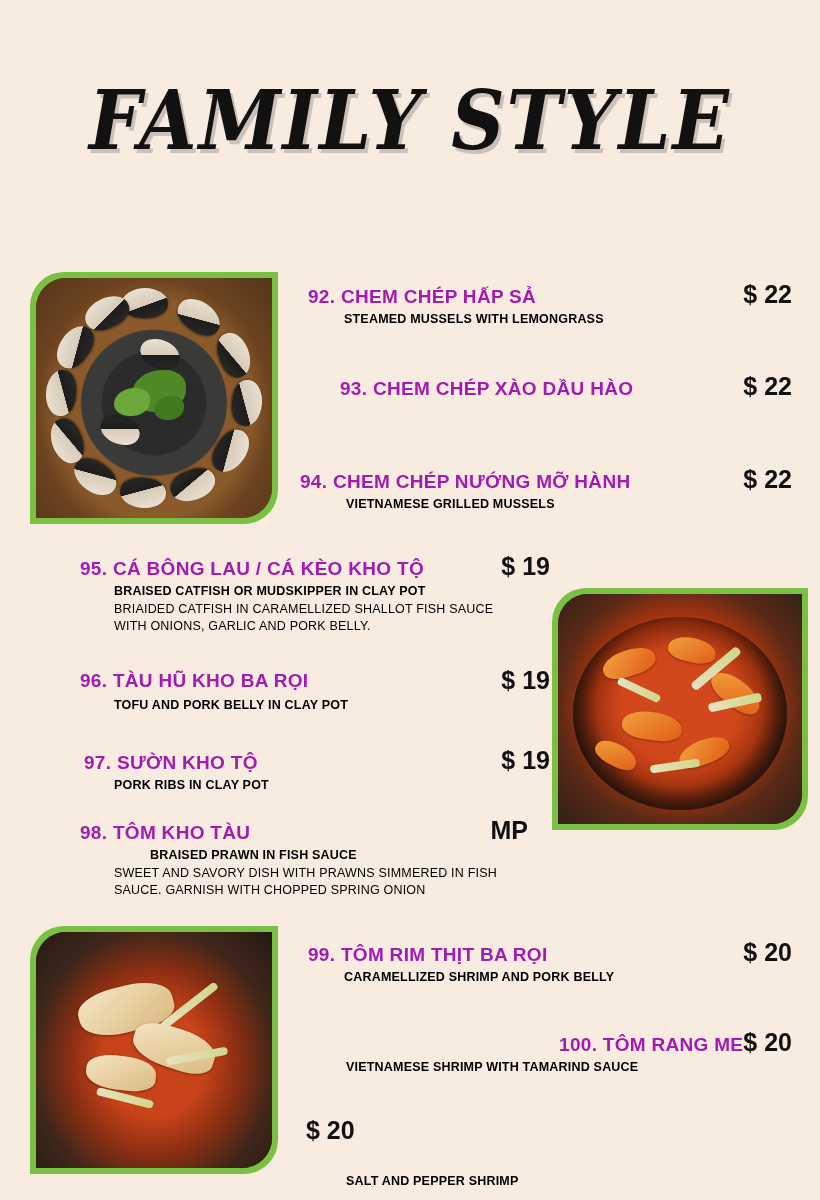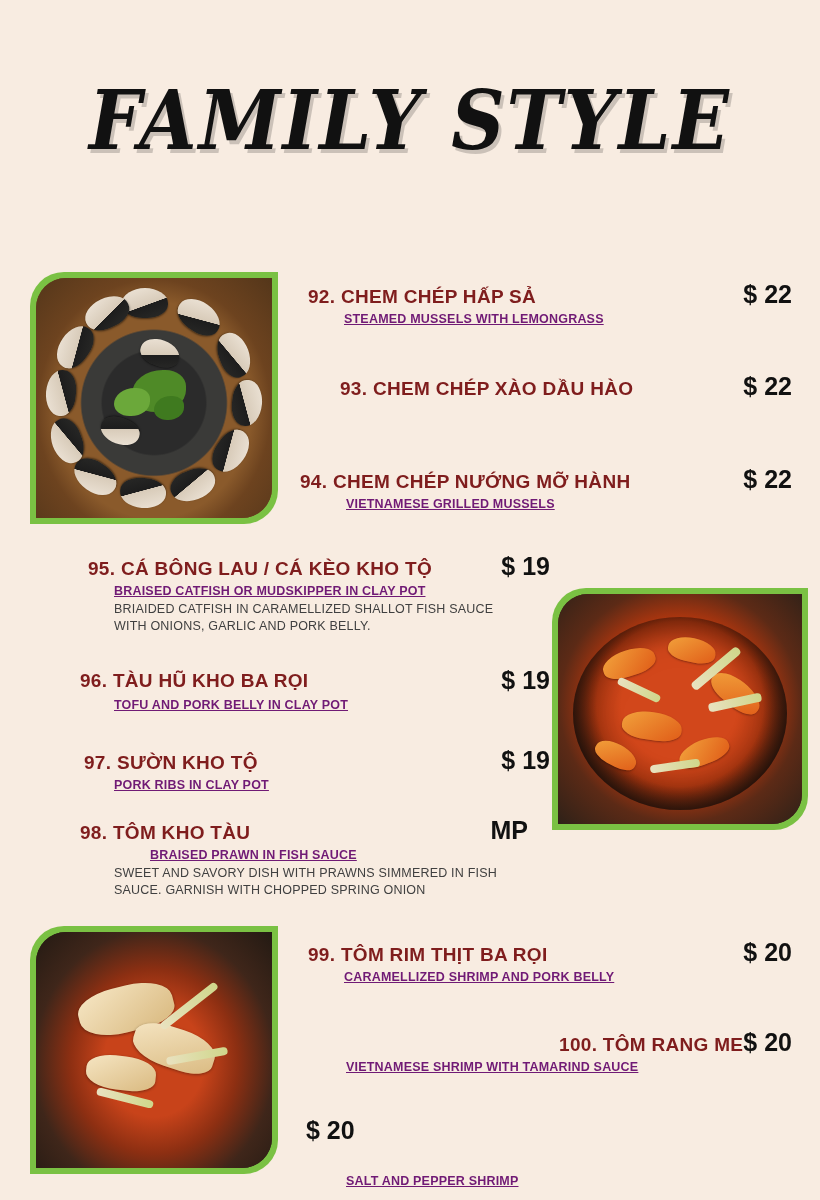--- a/index.html
+++ b/index.html
@@ -30,35 +30,34 @@
     line-height: 1;
     text-shadow: 3px 4px 0 rgba(0,0,0,0.18);
     transform: scaleY(1.12);
   }
 
   
   .item-name {
     font-size: 19px;
     font-weight: bold;
     letter-spacing: 0.3px;
-    color: #7f1d1d;
+    color: #a21caf;
     white-space: nowrap;
   }
   .item-sub {
     font-size: 12.5px;
     font-weight: bold;
     letter-spacing: 0.2px;
-    color: #701a75;
+    color: #000000;
     margin-top: 3px;
-    text-decoration: underline;
   }
   .item-desc {
     font-size: 12.5px;
     letter-spacing: 0.2px;
-    color: #404040;
+    color: #000000;
     line-height: 1.35;
     margin-top: 3px;
   }
   .price {
     font-size: 25px;
     font-weight: bold;
     color: #111;
     white-space: nowrap;
   }
 
@@ -209,21 +208,21 @@
     <div class="shrimp" style="left:120px; top:146px; width:52px; height:24px; transform:rotate(-22deg);"></div>
     <div class="shrimp" style="left:36px;  top:150px; width:44px; height:22px; transform:rotate(28deg);"></div>
     <div class="scallion" style="left:128px; top:70px;  width:60px; height:9px; transform:rotate(-40deg);"></div>
     <div class="scallion" style="left:150px; top:104px; width:54px; height:9px; transform:rotate(-12deg);"></div>
     <div class="scallion" style="left:58px;  top:92px;  width:46px; height:8px; transform:rotate(25deg);"></div>
     <div class="scallion" style="left:92px;  top:168px; width:50px; height:8px; transform:rotate(-8deg);"></div>
   </div>
 </div>
 
 <div style="position:absolute; left:80px; top:552px; width:470px;">
-  <div style="display:flex; justify-content:space-between; align-items:baseline;margin-left:8px;">
+  <div style="display:flex; justify-content:space-between; align-items:baseline;">
     <div class="item-name">
       <span>95.</span>
       <span>CÁ BÔNG LAU / CÁ KÈO KHO TỘ</span>
     </div>
     <div class="price">$ 19</div>
   </div>
   <div class="item-sub" style="margin-left:34px;">BRAISED CATFISH OR MUDSKIPPER IN CLAY POT</div>
   <div class="item-desc" style="margin-left:34px; width:390px;">BRIAIDED CATFISH IN CARAMELLIZED SHALLOT FISH SAUCE WITH ONIONS, GARLIC AND PORK BELLY.</div>
 </div>
 

